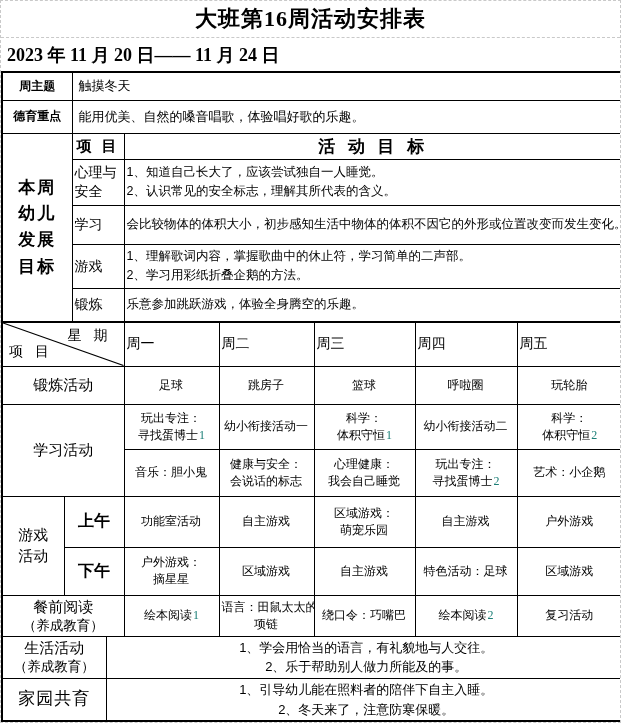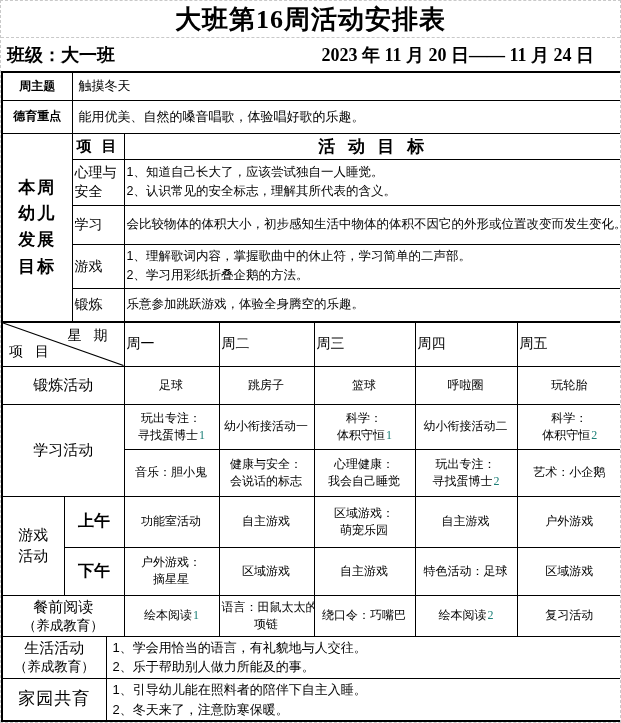--- a/index.html
+++ b/index.html
@@ -13,21 +13,21 @@
     overflow: hidden;
   }
   
   .title-row {
     height: 37px;
     border-bottom: 1px dashed var(--dashed, #c9c9c9);
     display: flex; align-items: center; justify-content: center;
   }
   .doc-title {
     font-family: "Liberation Serif", serif;
-    font-weight: bold; font-size: 26px; letter-spacing: 1px;
+    font-weight: bold; font-size: 22px; letter-spacing: 1px;
   }
   .class-row {
     height: 33px;
     display: flex; align-items: center; justify-content: space-between;
     padding: 0 26px 0 6px;
     font-family: "Liberation Serif", serif;
     font-weight: bold; font-size: 18px;
   }
   
   table.main {
@@ -54,33 +54,32 @@
 
   .day  { text-align: left; font-size: 14px; }
   .lab2 { font-weight: normal; text-align: center; font-size: 15px; line-height: 1.35; }
   .lab2 .sub { font-size: 13.5px; }
   .lab2.big { font-size: 17px; letter-spacing: 1px; }
   .lab3 { font-weight: bold; text-align: center; font-size: 16px; }
   .cell { text-align: center; font-size: 12px; }
   .cell .cl { white-space: nowrap; line-height: 1.4; }
   .num  { color: var(--teal-num, #1a7e76); font-family: "Liberation Serif", serif; padding-left: 1px; }
   .val2 { font-size: 13px; }
-  .val2 .cl { padding-left: 4px; line-height: 1.5; }
+  .val2 .cl { padding-left: 4px; line-height: 1.5; text-align: center; }
 </style>
 </head>
 <body>
 
 <div class="page">
 
   <div class="title-row">
     <span class="doc-title">大班第16周活动安排表</span>
   </div>
 
   <div class="class-row">
-    <span>班级：大一班</span>
     <span>2023 年 11 月 20 日—— 11 月 24 日</span>
   </div>
 
   <table class="main">
     <colgroup>
       <col style="width:62px">
         <col style="width:8px">
         <col style="width:34px">
         <col style="width:18px">
       <col style="width:95px">

